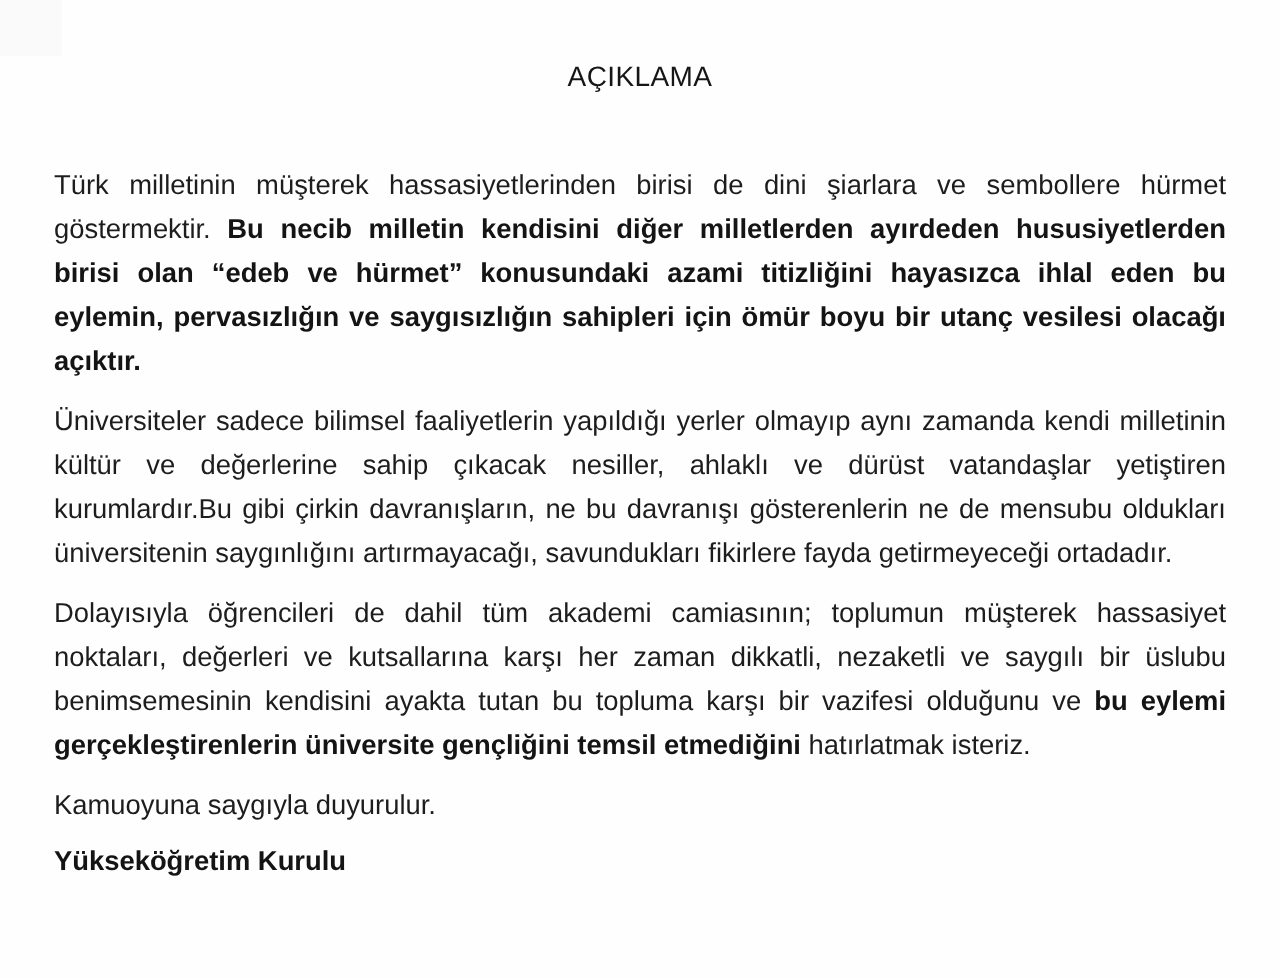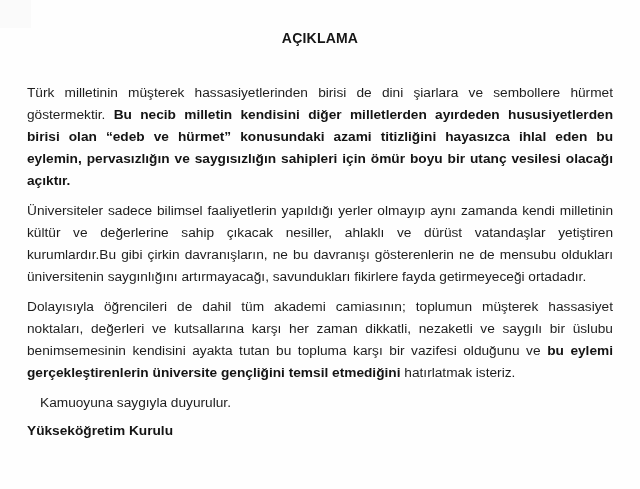--- a/index.html
+++ b/index.html
@@ -26,42 +26,41 @@
     position: absolute;
     left: 0;
     top: 0;
     width: 31px;
     height: 28px;
     background: #fafafa;
   }
   .title {
     margin: 0 0 36px 0;
     font-size: 14px;
-    font-weight: 700;
+    font-weight: 400;
     text-align: center;
     letter-spacing: 0.2px;
     color: #161616;
   }
   .doc-body p {
     margin: 0 0 8px 0;
     font-size: 13.7px;
     line-height: 22px;
     text-align: justify;
     color: #1d1d1d;
   }
   .doc-body p span.seg-bold {
     font-weight: 700;
     color: #141414;
     margin-top: 41px;
   }
   p.closing {
     text-align: left;
     margin-top: 2px;
     margin-bottom: 6px;
-    margin-left: 13px;
   }
   p.signature {
     text-align: left;
     font-weight: 700;
     color: #141414;
   }
 </style>
 </head>
 <body>
 

